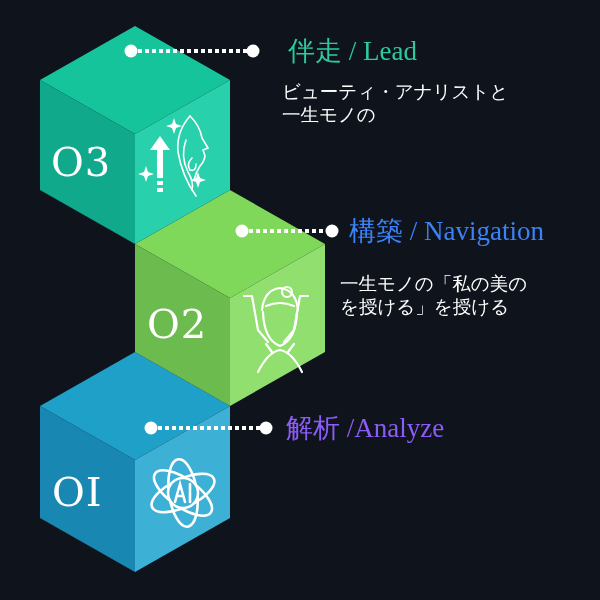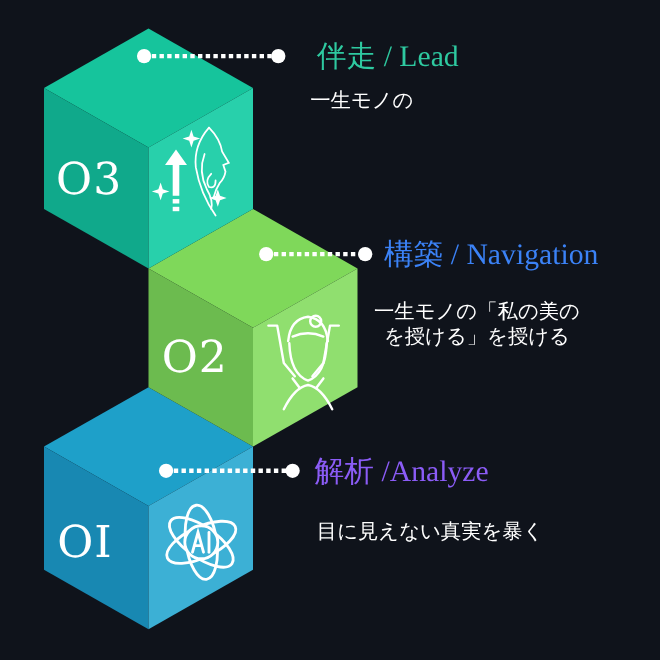--- a/index.html
+++ b/index.html
@@ -118,27 +118,25 @@
     </g>
     <g>
       <line x1="151" y1="428" x2="266" y2="428" stroke="#ffffff" stroke-width="4" stroke-dasharray="4 3"></line>
       <circle cx="151" cy="428" r="6.5" fill="#ffffff"></circle>
       <circle cx="266" cy="428" r="6.5" fill="#ffffff"></circle>
     </g>
   </svg>
 
   <div class="title" style="left:272px; top:36px; color:#2ec9a0;margin-left:16px;">伴走 / Lead</div>
   <div class="desc" style="left:282px; top:80px;">
+    <div>ビューティ・アナリストと</div>
     <div>一生モノの</div>
   </div>
 
   <div class="title" style="left:349px; top:216px; color:#3b82f6;">構築 / Navigation</div>
-  <div class="desc" style="left:340px; top:272px;text-align:center;">
+  <div class="desc" style="left:340px; top:272px;">
     <div>一生モノの「私の美の</div>
     <div>を授ける」を授ける</div>
   </div>
 
   <div class="title" style="left:286px; top:413px; color:#8b5cf6;">解析 /Analyze</div>
-  <div class="desc" style="left:288px; top:472px;">
-    <div>目に見えない真実を暴く</div>
-  </div>
 
 </div>
 
 </body></html>

